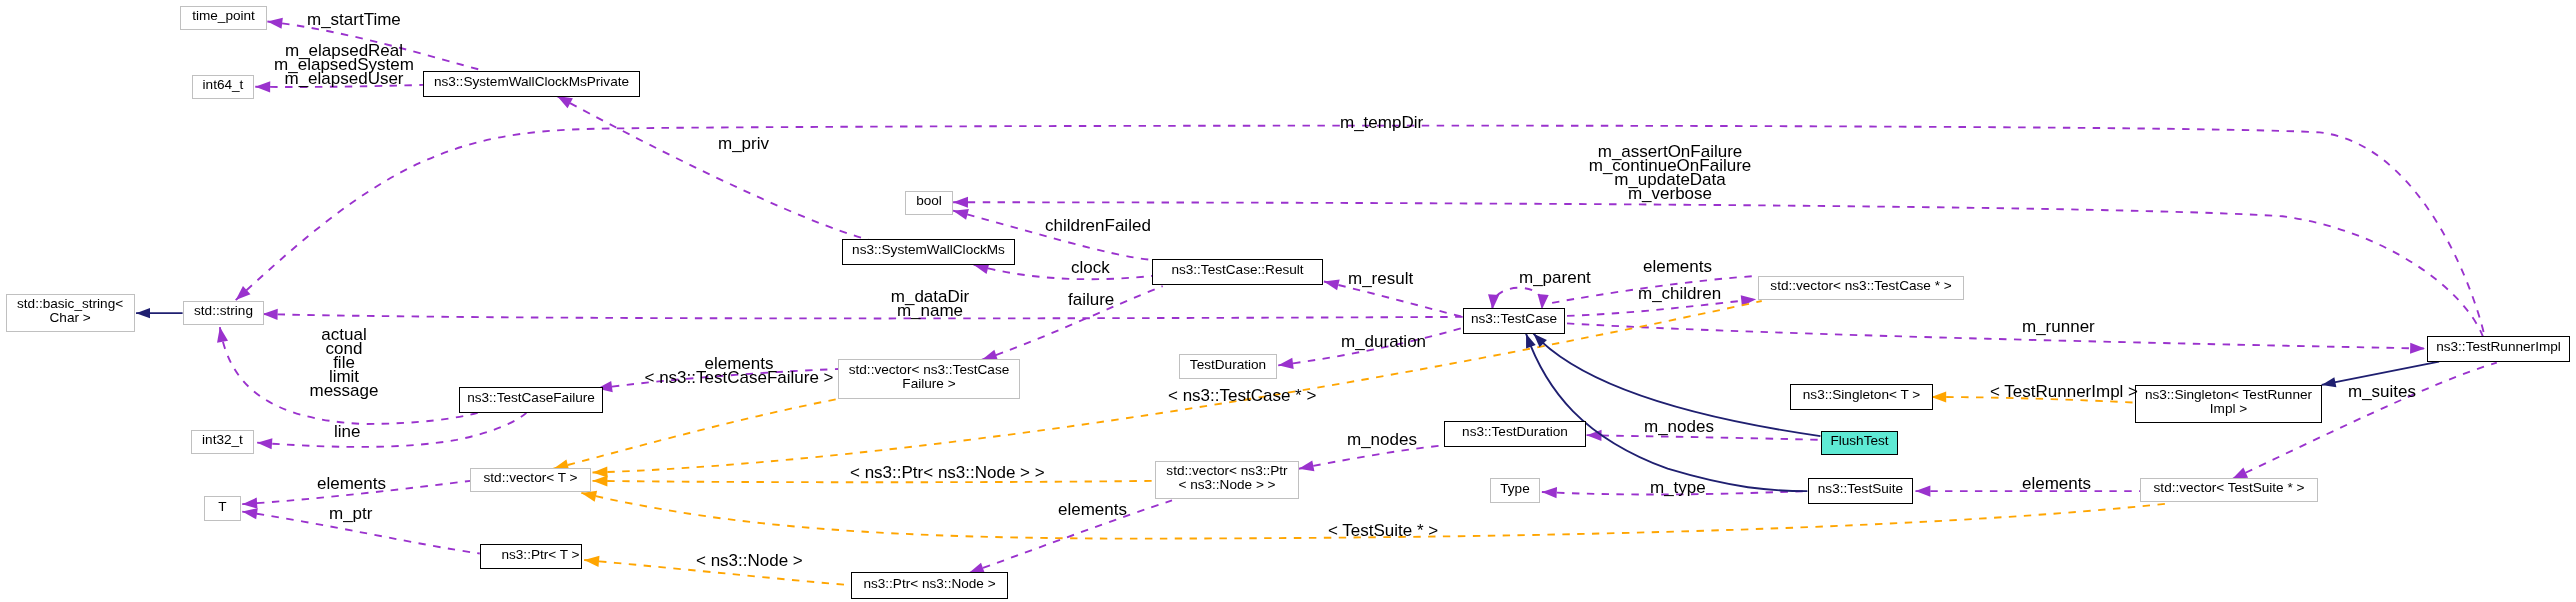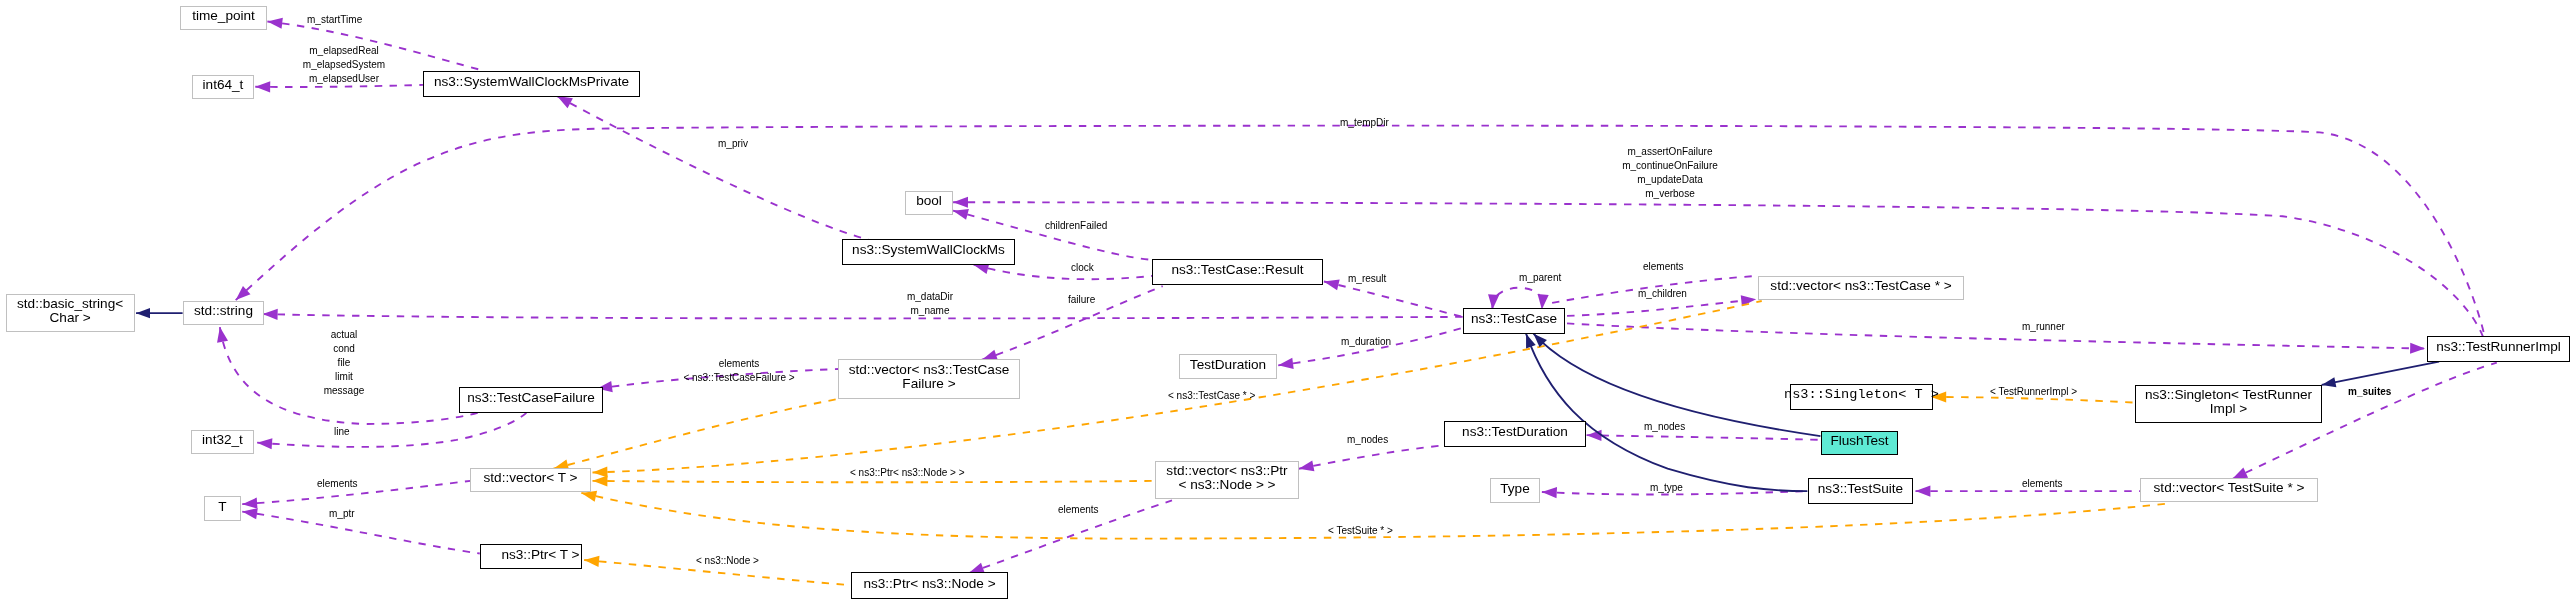--- a/index.html
+++ b/index.html
@@ -6,21 +6,21 @@
 #canvas{position:relative;filter:blur(0px);width:2576px;height:603px;background:#fff;overflow:hidden;
   font-family:"Liberation Sans",sans-serif;}
 svg#wires{position:absolute;left:0;top:0;width:2576px;height:603px;}
 #node-layer,#label-layer{position:absolute;left:0;top:0;width:2184px;height:603px;}
 .node{position:absolute;box-sizing:border-box;display:flex;flex-direction:column;
   align-items:center;justify-content:center;background:#fff;color:#000;
   font-size:13.6px;line-height:14px;white-space:pre;text-align:center;padding-bottom:3.7px;}
 .node.plain{border:0.9px solid #c0c0c0;}
 .node.bold{border:1.9px solid #000;}
 .node.current{border:1.9px solid #000;background:#5eead4;}
-.elabel{position:absolute;color:#000;font-size:10px;white-space:pre;line-height:14px;}
+.elabel{position:absolute;color:#000;font-size:17px;white-space:pre;line-height:14px;}
 </style>
 </head>
 <body>
 
 <div id="canvas">
 
   <svg id="wires" viewBox="0 0 2765 647">
       <path d="M 287,23 C 370,32 460,60 520,76" fill="none" stroke="#9a32cd" stroke-width="2" stroke-dasharray="8,8"></path>
       <polygon points="287,23 303.582066717241,18.872644504653383 302.20721552362863,30.793625344979514" fill="#9a32cd"></polygon>
       <path d="M 274,93 C 340,94 420,92 454,91" fill="none" stroke="#9a32cd" stroke-width="2" stroke-dasharray="8,8"></path>
@@ -104,21 +104,21 @@
       <div class="node plain" style="left: 905px; top: 191px; width: 48px; height: 24px;"><span>bool</span></div>
       <div class="node bold" style="left: 842px; top: 239px; width: 173px; height: 26px;"><span>ns3::SystemWallClockMs</span></div>
       <div class="node bold" style="left: 1152px; top: 259px; width: 171px; height: 26px;"><span>ns3::TestCase::Result</span></div>
       <div class="node bold" style="left: 1463px; top: 308px; width: 102px; height: 26px;"><span>ns3::TestCase</span></div>
       <div class="node plain" style="left: 1758px; top: 276px; width: 206px; height: 24px;"><span>std::vector&lt; ns3::TestCase * &gt;</span></div>
       <div class="node bold" style="left: 2427px; top: 336px; width: 143px; height: 26px;"><span>ns3::TestRunnerImpl</span></div>
       <div class="node plain" style="left: 191px; top: 430px; width: 63px; height: 24px;"><span>int32_t</span></div>
       <div class="node bold" style="left: 459px; top: 387px; width: 144px; height: 26px;"><span>ns3::TestCaseFailure</span></div>
       <div class="node plain" style="left: 838px; top: 359px; width: 182px; height: 40px;"><span>std::vector&lt; ns3::TestCase</span><span>Failure &gt;</span></div>
       <div class="node plain" style="left: 1179px; top: 354px; width: 98px; height: 25px;"><span>TestDuration</span></div>
-      <div class="node bold" style="left: 1790px; top: 384px; width: 143px; height: 26px; font-family: Liberation Mono, monospace;"><span>ns3::Singleton&lt; T &gt;</span></div>
+      <div class="node bold" style="left: 1790px; top: 384px; width: 143px; height: 26px;"><span>ns3::Singleton&lt; T &gt;</span></div>
       <div class="node bold" style="left: 2135px; top: 385px; width: 187px; height: 38px;"><span>ns3::Singleton&lt; TestRunner</span><span>Impl &gt;</span></div>
       <div class="node bold" style="left: 1444px; top: 421px; width: 142px; height: 26px;"><span>ns3::TestDuration</span></div>
       <div class="node current" style="left: 1821px; top: 431px; width: 77px; height: 24px;"><span>FlushTest</span></div>
       <div class="node plain" style="left: 204px; top: 496px; width: 37px; height: 25px;"><span>T</span></div>
       <div class="node plain" style="left: 470px; top: 468px; width: 121px; height: 24px;"><span>std::vector&lt; T &gt;</span></div>
       <div class="node plain" style="left: 1155px; top: 461px; width: 144px; height: 38px;"><span>std::vector&lt; ns3::Ptr</span><span>&lt; ns3::Node &gt; &gt;</span></div>
       <div class="node plain" style="left: 1490px; top: 478px; width: 50px; height: 25px;"><span>Type</span></div>
       <div class="node bold" style="left: 1808px; top: 478px; width: 105px; height: 26px;"><span>ns3::TestSuite</span></div>
       <div class="node plain" style="left: 2140px; top: 478px; width: 178px; height: 24px;"><span>std::vector&lt; TestSuite * &gt;</span></div>
       <div class="node bold" style="left: 480px; top: 544px; width: 102px; height: 25px; padding-left: 19px;"><span>ns3::Ptr&lt; T &gt;</span></div>
@@ -150,21 +150,21 @@
       <div class="elabel" style="left: 344px; top: 328px; text-align: center; transform: translateX(-50%);">actual
 cond
 file
 limit
 message</div>
       <div class="elabel" style="left: 739px; top: 357px; text-align: center; transform: translateX(-50%);">elements
 &lt; ns3::TestCaseFailure &gt;</div>
       <div class="elabel" style="left: 1168px; top: 389px;">&lt; ns3::TestCase * &gt;</div>
       <div class="elabel" style="left: 1990px; top: 385px;">&lt; TestRunnerImpl &gt;</div>
       <div class="elabel" style="left: 334px; top: 425px;">line</div>
-      <div class="elabel" style="left: 2348px; top: 385px; font-weight: bold;">m_suites</div>
+      <div class="elabel" style="left: 2348px; top: 385px;">m_suites</div>
       <div class="elabel" style="left: 1644px; top: 420px;">m_nodes</div>
       <div class="elabel" style="left: 1347px; top: 433px;">m_nodes</div>
       <div class="elabel" style="left: 317px; top: 477px;">elements</div>
       <div class="elabel" style="left: 850px; top: 466px;">&lt; ns3::Ptr&lt; ns3::Node &gt; &gt;</div>
       <div class="elabel" style="left: 1650px; top: 481px;">m_type</div>
       <div class="elabel" style="left: 2022px; top: 477px;">elements</div>
       <div class="elabel" style="left: 329px; top: 507px;">m_ptr</div>
       <div class="elabel" style="left: 1058px; top: 503px;">elements</div>
       <div class="elabel" style="left: 1328px; top: 524px;">&lt; TestSuite * &gt;</div>
       <div class="elabel" style="left: 696px; top: 554px;">&lt; ns3::Node &gt;</div>

